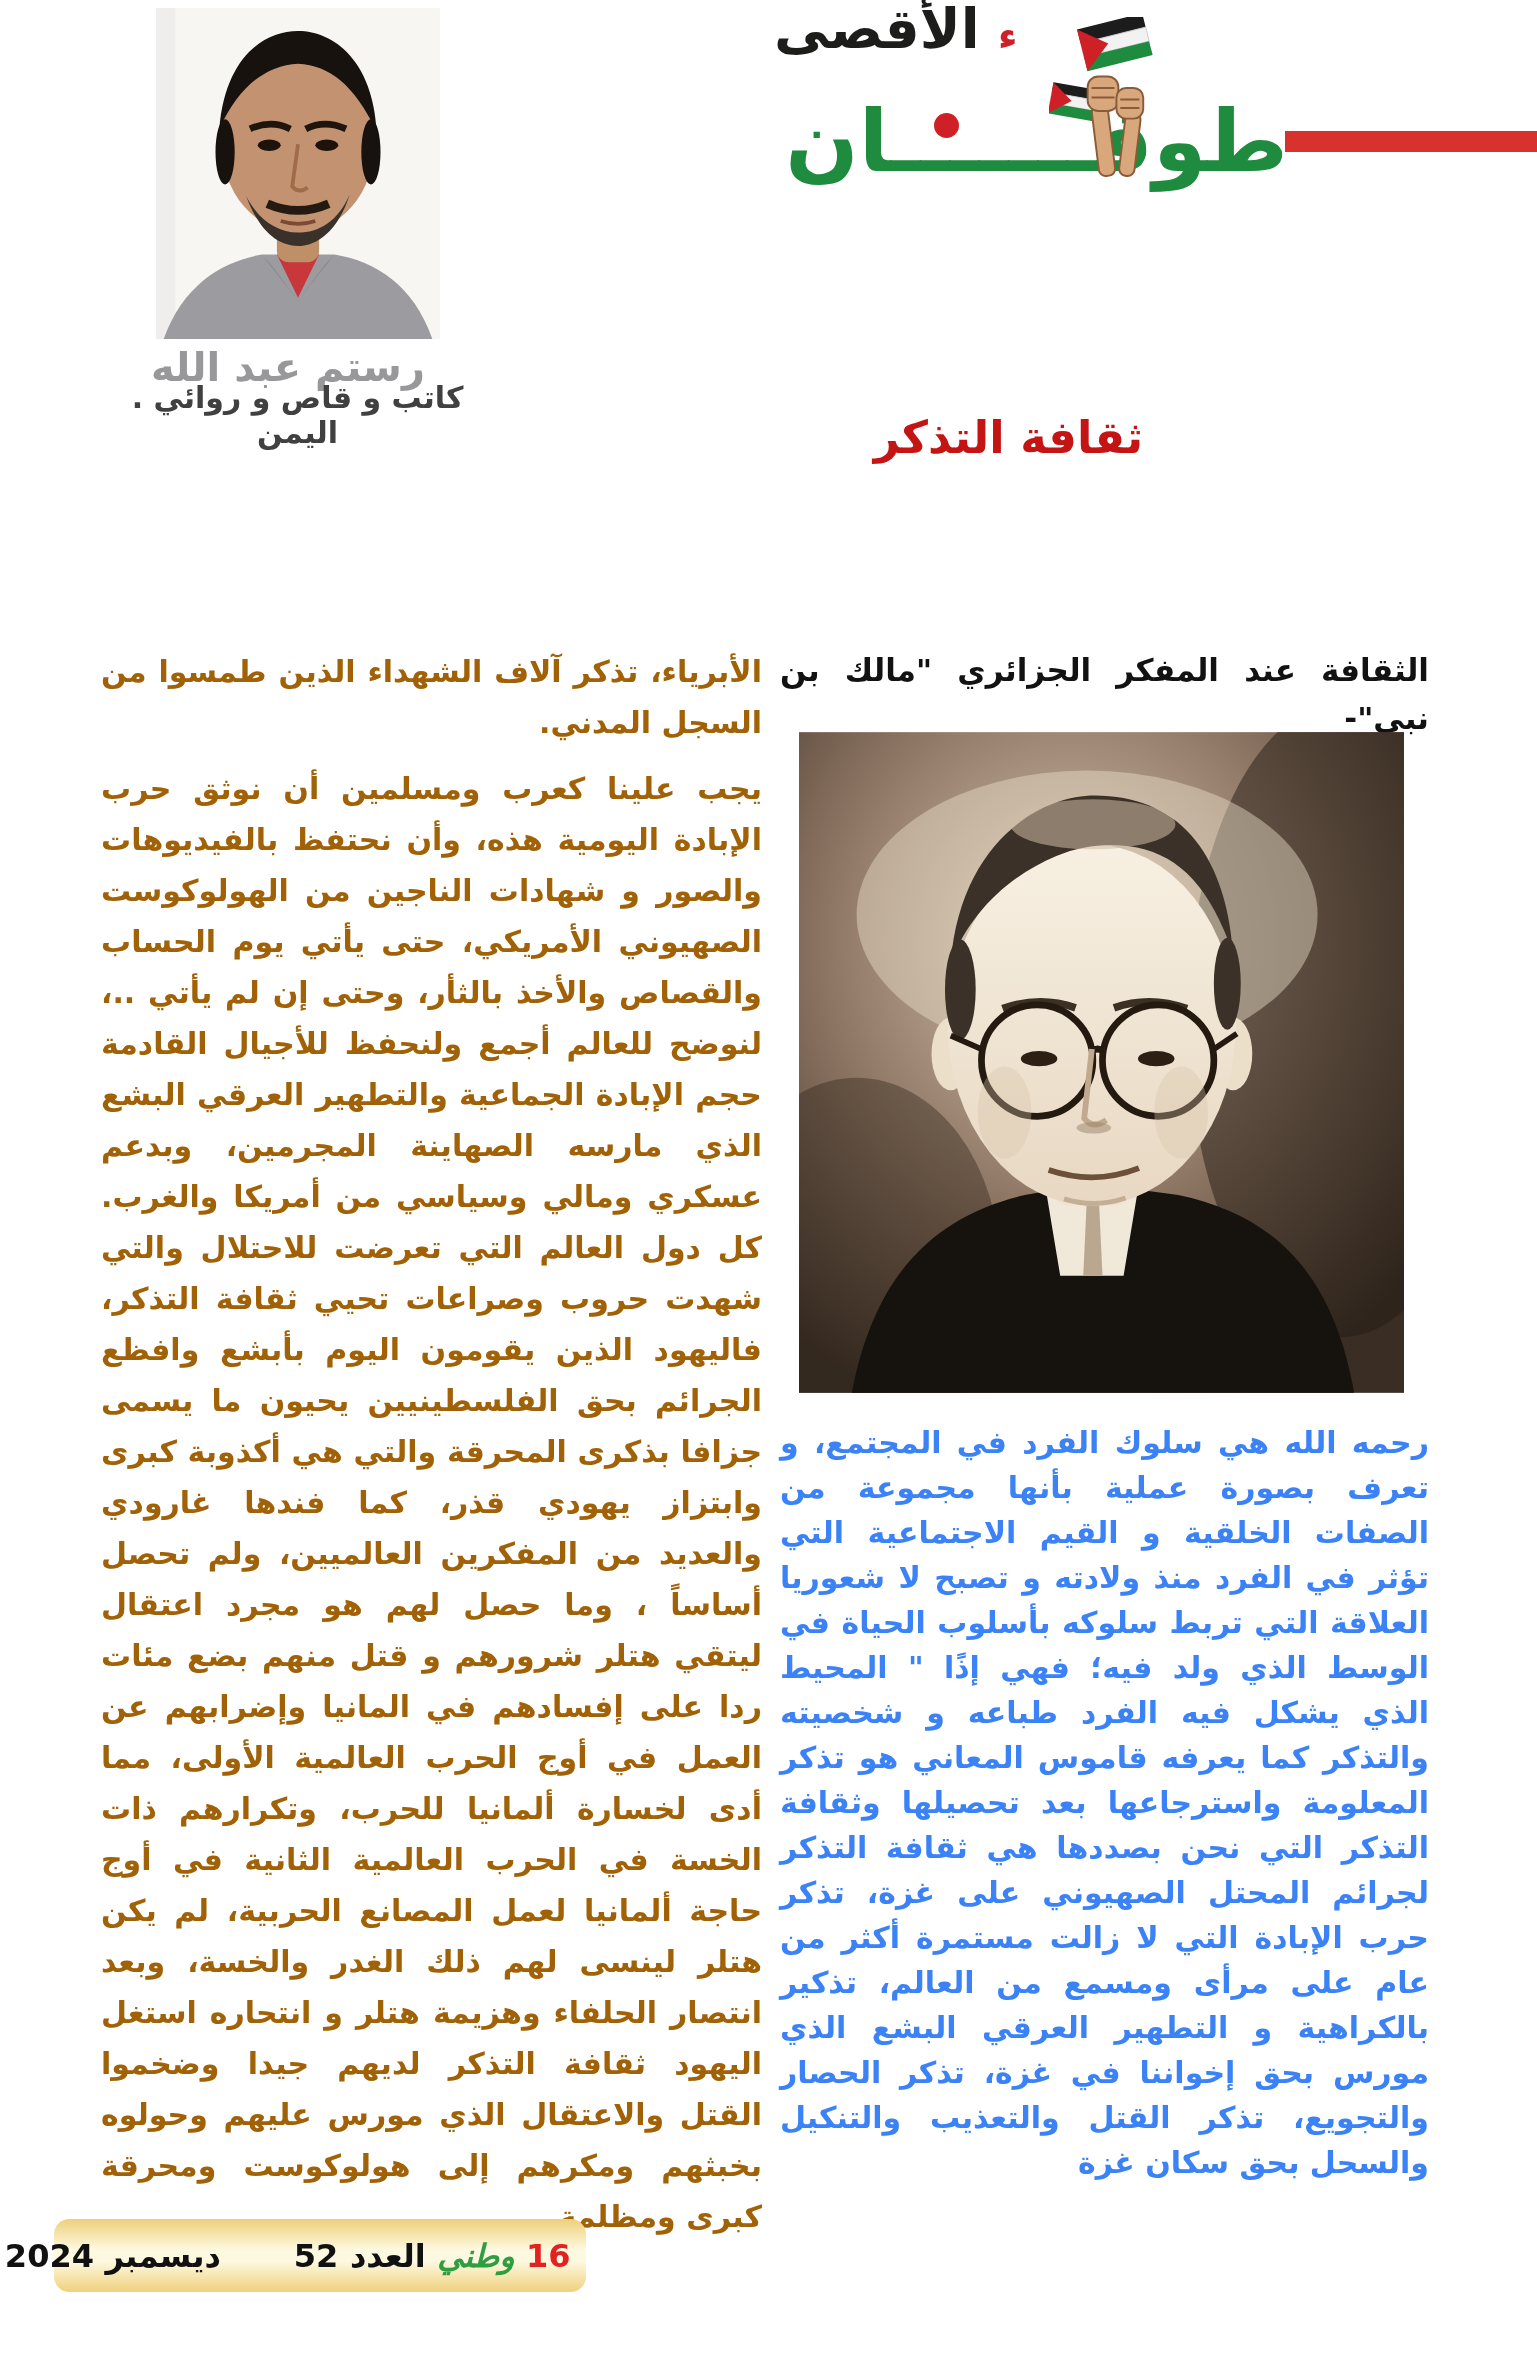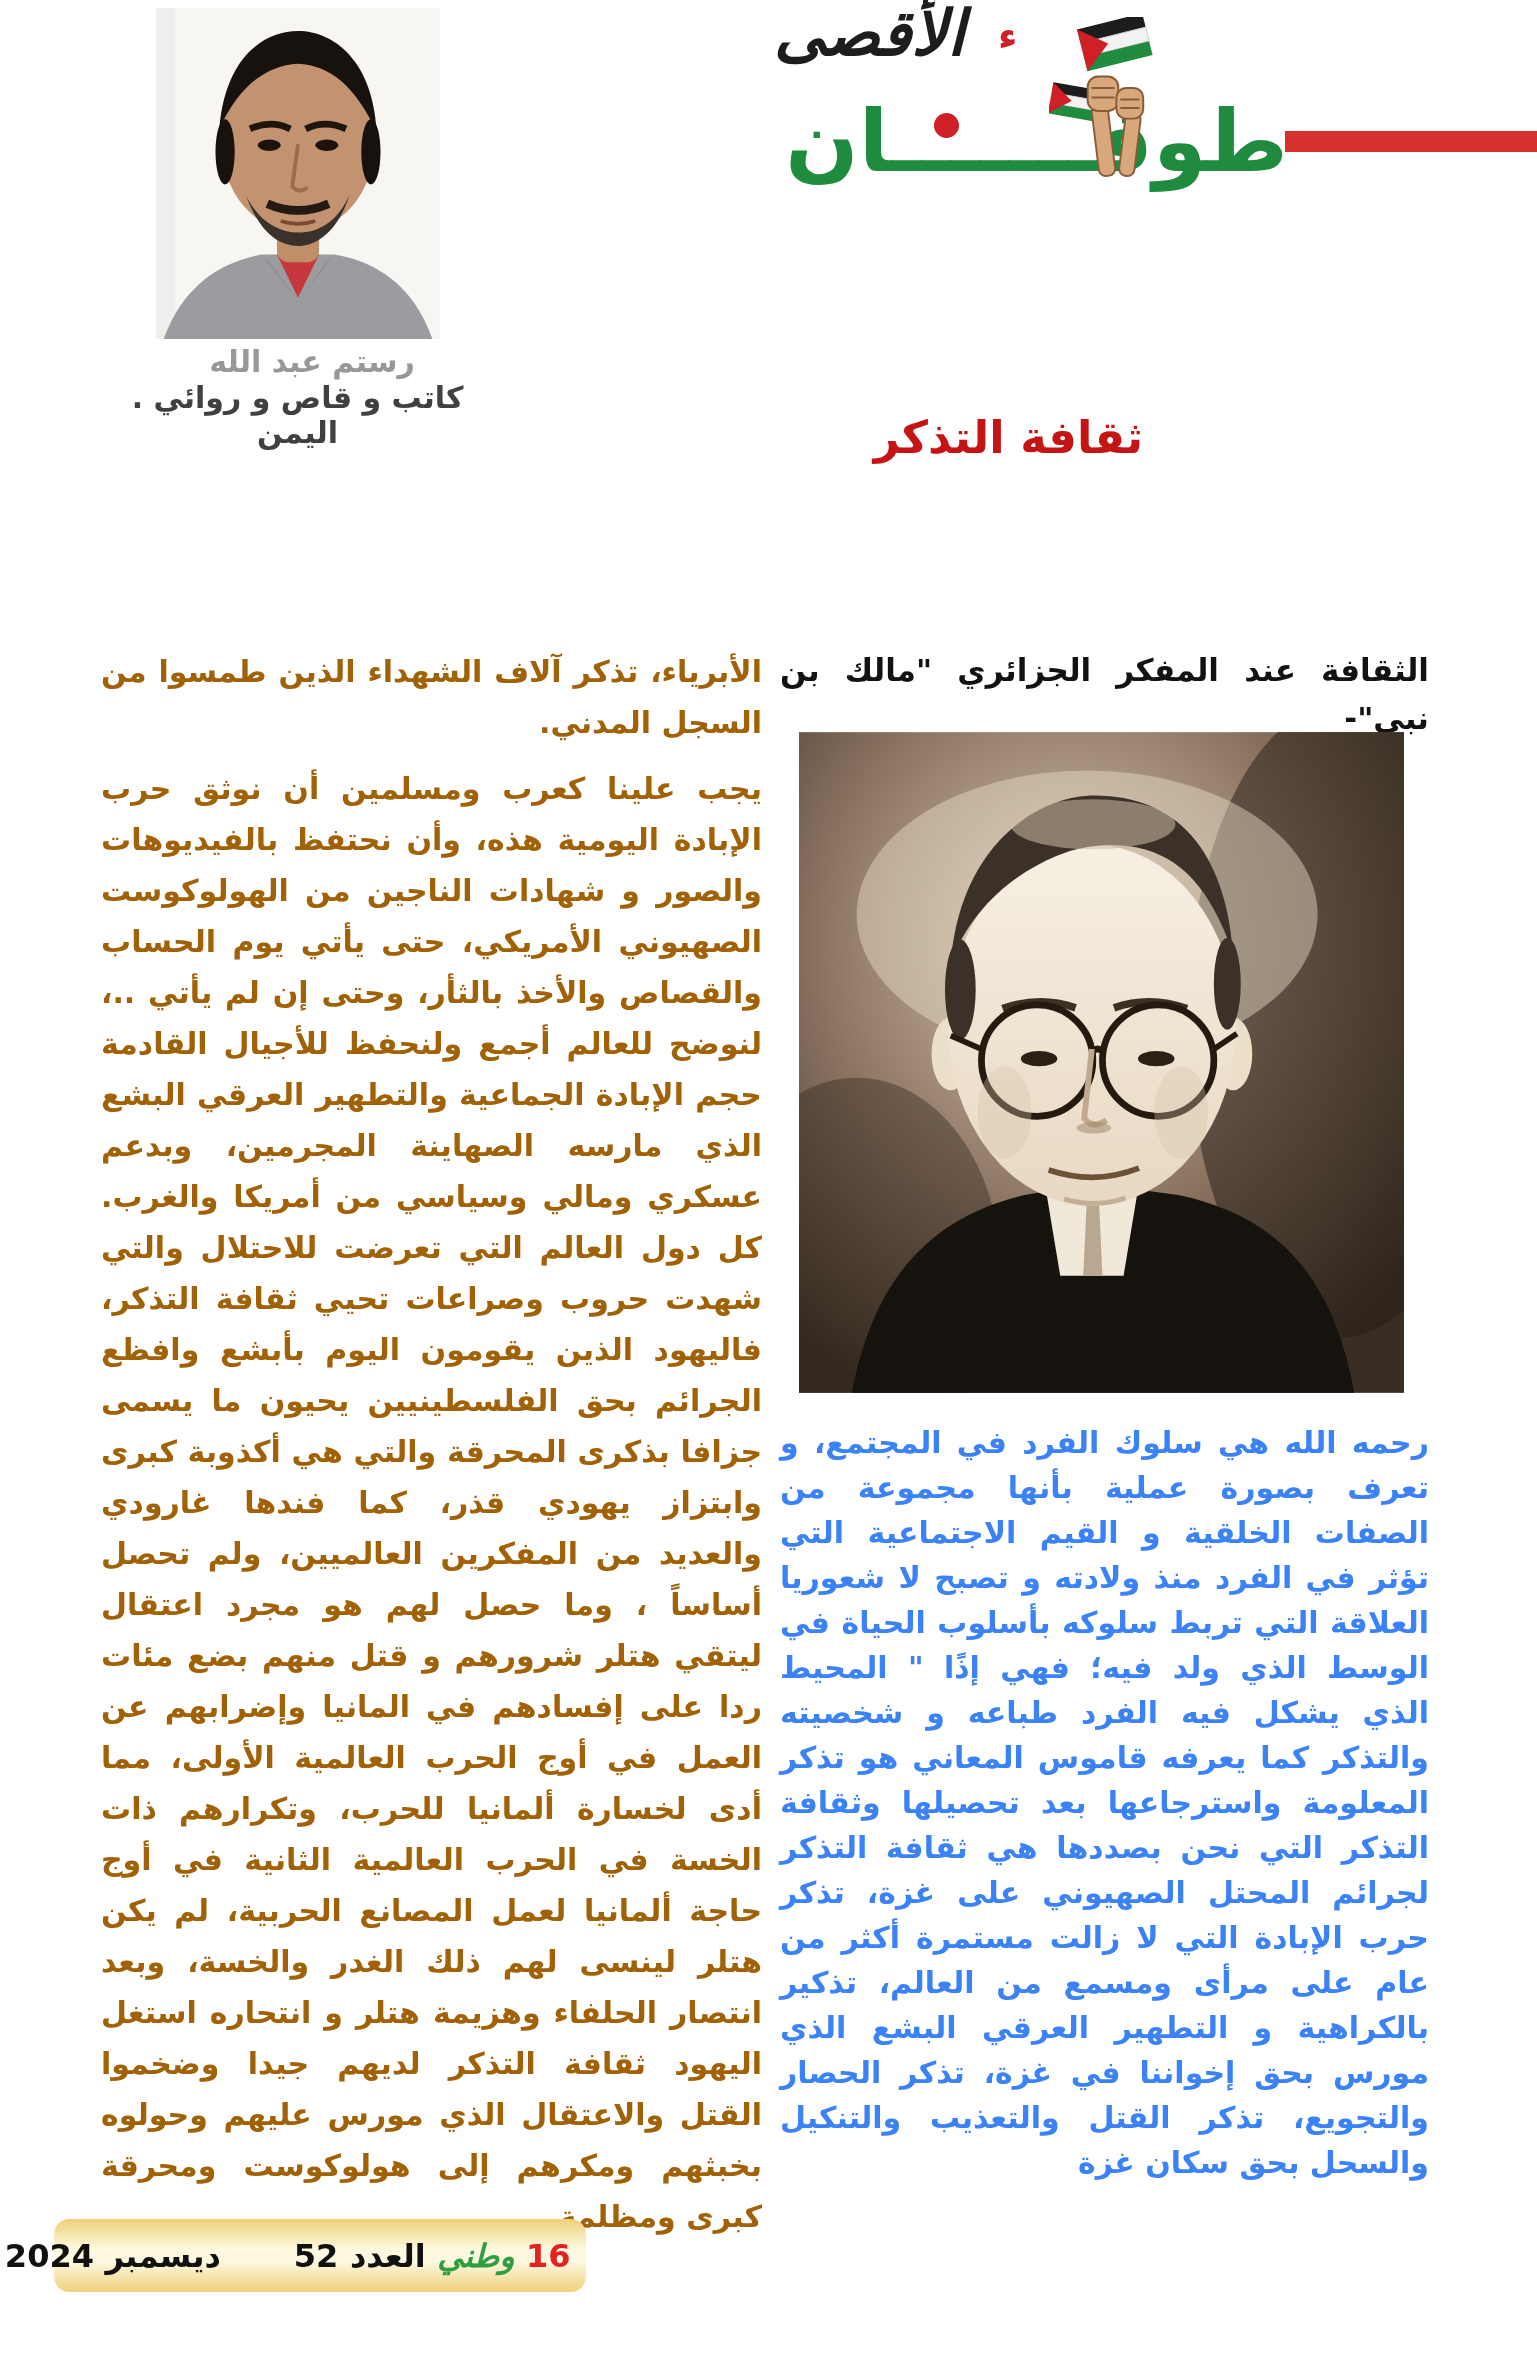--- a/index.html
+++ b/index.html
@@ -7,37 +7,37 @@
     position:relative;
     width:1537px;height:2374px;
     margin:0 auto;
     background:#ffffff;
     font-family:"DejaVu Sans",sans-serif;
     overflow:hidden;
   }
   
   .author-photo{position:absolute;left:156px;top:7.7px;width:284px;height:331px;}
   .author-name{
-    position:absolute;left:139px;top:344px;width:346px;
-    text-align:center;font-size:30px;font-weight:bold;color:#98989a;
+    position:absolute;left:115px;top:344px;width:346px;
+    text-align:center;font-size:40px;font-weight:bold;color:#98989a;
   }
   .author-role{
     position:absolute;left:96px;top:380px;width:403px;
     text-align:center;font-size:30px;font-weight:bold;color:#404040;
   }
   .logo{position:absolute;left:692px;top:0;width:623px;height:190px;}
   .logo-green{
     position:absolute;right:27px;bottom:5.8px;
     font-size:86px;font-weight:bold;color:#1f8b3e;
     white-space:nowrap;direction:rtl;line-height:1;
   }
   .logo-black{
     position:absolute;left:82px;top:1.9px;
-    font-size:63px;font-weight:bold;color:#1d1d1b;
-    white-space:nowrap;direction:rtl;line-height:1;font-style:italic;
+    font-size:55px;font-weight:bold;color:#1d1d1b;
+    white-space:nowrap;direction:rtl;line-height:1;
   }
   .logo-hamza{
     position:absolute;left:306px;top:17.3px;
     font-size:38px;font-weight:bold;color:#cf2027;line-height:1;
   }
   .logo-dot{
     position:absolute;left:242px;top:113px;width:25px;height:25px;
     border-radius:50%;background:#cf2027;
   }
   .logo-fists{position:absolute;left:357px;top:17.3px;width:108px;height:161px;}

